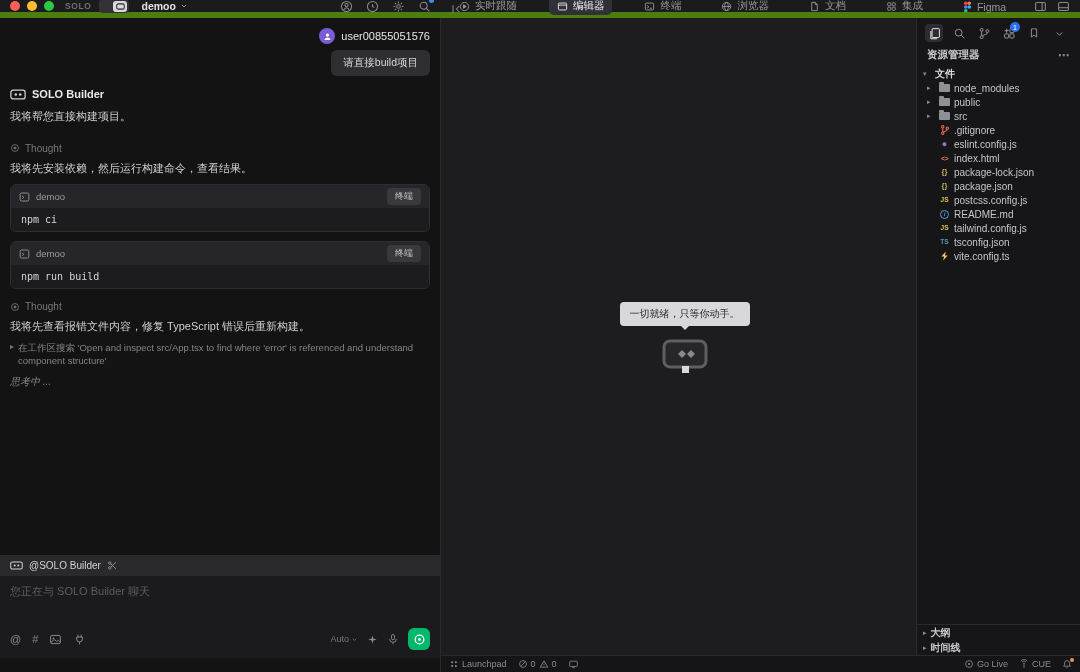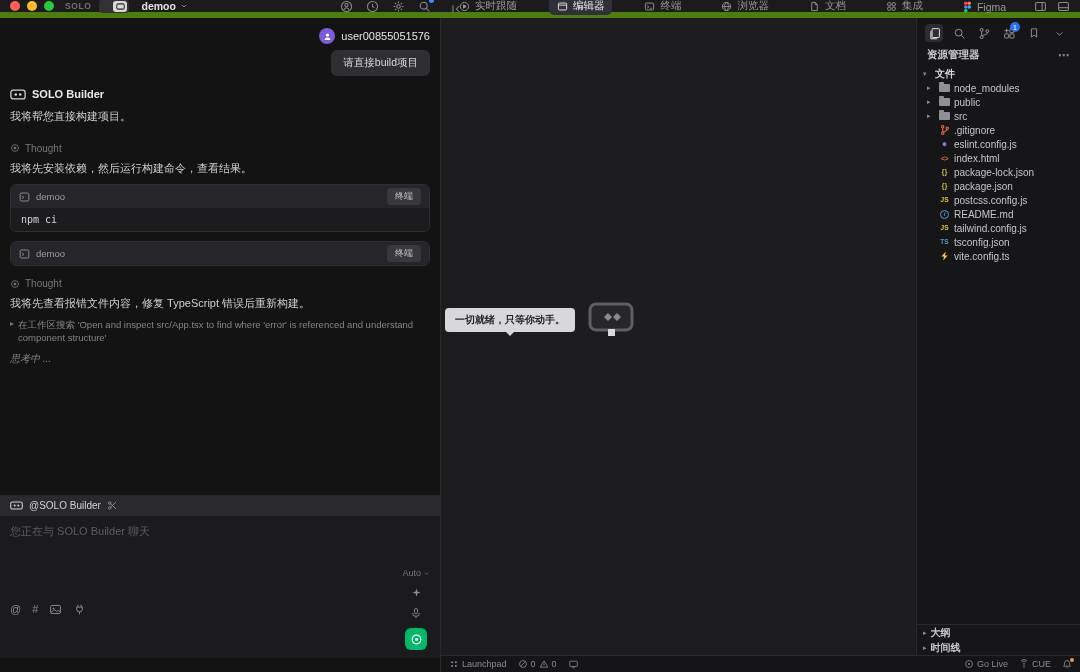--- a/index.html
+++ b/index.html
@@ -56,30 +56,30 @@
 
   
   .composer{flex:0 0 auto;margin-bottom:14px;}
   .ctx-bar{background:#2a2a2e;height:21px;display:flex;align-items:center;gap:6px;padding:0 10px;font-size:10px;color:#d2d2d5;}
   .input-area{background:#1b1b1e;}
   .input-area textarea{width:100%;height:46px;background:transparent;border:none;outline:none;resize:none;
     color:#ddd;font-size:11px;padding:8px 10px;font-family:inherit;}
   .input-area textarea::placeholder{color:#5c5c62;}
   .composer-bar{display:flex;align-items:center;gap:11px;padding:2px 10px 8px;background:#1b1b1e;color:#8a8a8e;}
   .ic-text{font-size:11px;color:#8a8a8e;line-height:1;cursor:pointer;}
-  .cb-right{margin-left:auto;display:flex;align-items:center;gap:9px;flex-direction:column;}
+  .cb-right{margin-left:auto;display:flex;align-items:center;gap:9px;}
   .auto-sel{display:flex;align-items:center;gap:2px;font-size:9px;color:#75757a;cursor:pointer;}
   .send-btn{width:22px;height:22px;border-radius:6px;background:#00b96b;border:none;display:flex;
     align-items:center;justify-content:center;cursor:pointer;}
 
   
   .center-wrap{flex:1;display:flex;flex-direction:column;min-width:0;}
   .center-row{flex:1;display:flex;min-height:0;}
   .editor{flex:1;background:#1d1d1f;position:relative;}
-  .empty{position:absolute;left:4px;right:0;top:284px;display:flex;flex-direction:row;align-items:center;gap:13px;font-weight:bold;}
+  .empty{position:absolute;left:12px;right:0;top:284px;display:flex;flex-direction:column;align-items:center;gap:13px;}
   .tooltip{background:#d8d8db;color:#26262a;font-size:10px;padding:5px 10px;border-radius:4px;position:relative;}
   .tooltip::after{content:"";position:absolute;left:50%;bottom:-4px;transform:translateX(-50%);
     border:4px solid transparent;border-top-color:#d8d8db;border-bottom:0;}
 
   
   .explorer{width:164px;flex:0 0 164px;background:#161618;border-left:1px solid #2a2a2c;display:flex;flex-direction:column;}
   .exp-icons{display:flex;align-items:center;gap:7px;padding:6px 8px 4px;color:#97979b;}
   .ei{position:relative;width:18px;height:18px;display:flex;align-items:center;justify-content:center;cursor:pointer;border-radius:4px;}
   .ei.active{color:#e8e8ea;background:#2c2c31;}
   .badge{position:absolute;top:-2px;right:-2px;min-width:10px;height:10px;border-radius:5px;background:#2f6feb;
@@ -301,20 +301,21 @@
 
         <div class="term-card card2">
           <div class="term-head">
             <svg width="11" height="10" viewBox="0 0 16 15" fill="none" stroke="#9c9ca1" stroke-width="1.3">
                 <rect x="1.5" y="1.5" width="13" height="12" rx="2"></rect>
                 <path d="M4.5 6l2.5 2-2.5 2"></path>
               </svg>
             <span>demoo</span>
             <button class="term-btn">终端</button>
           </div>
+          <pre class="term-body">npm run build</pre>
         </div>
 
         <div class="thought">
           <svg width="10" height="10" viewBox="0 0 16 16" fill="none" stroke="currentColor" stroke-width="1.3">
               <circle cx="8" cy="8" r="5.5"></circle>
               <circle cx="8" cy="8" r="1.6" fill="currentColor"></circle>
             </svg>
           <span>Thought</span>
         </div>
         <p class="msg t2">我将先查看报错文件内容，修复 TypeScript 错误后重新构建。</p>

